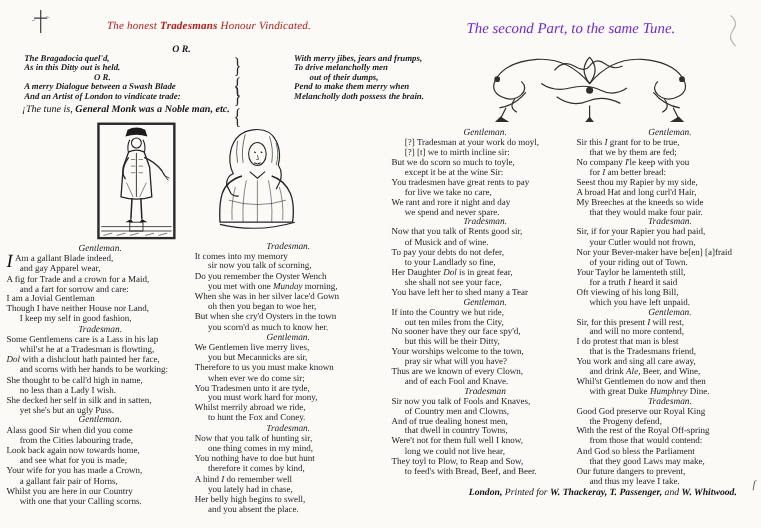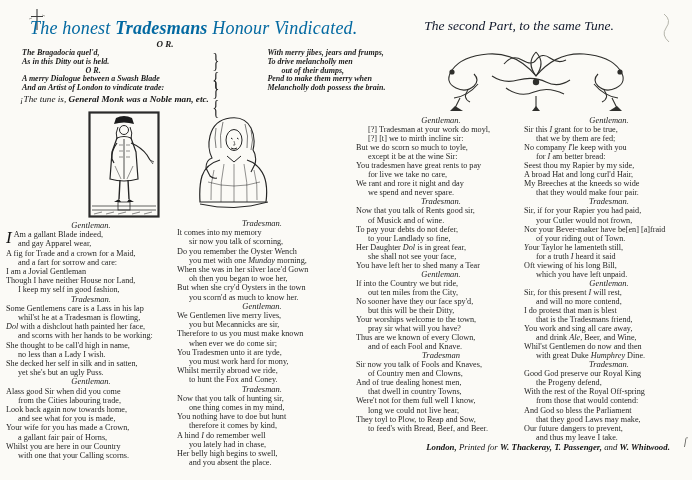--- a/index.html
+++ b/index.html
@@ -1,21 +1,21 @@
 <!DOCTYPE html>
 <html><head>
 <meta charset="utf-8">
 <style>
   html,body{margin:0;padding:0;background:#e9e9e4;}
   #canvas{position:relative;width:692px;height:480px;background:#fbfaf6;overflow:hidden;
           font-family:"Liberation Serif","DejaVu Serif",serif;color:#232323;}
   
   .cross{position:absolute;left:28px;top:7px;}
   .lp-title{position:absolute;left:30px;top:18px;width:320px;text-align:center;
-            font-style:italic;font-size:18px;color:#0369a1;letter-spacing:.2px;white-space:nowrap;}
+            font-style:italic;font-size:10px;color:#b91c1c;letter-spacing:.2px;white-space:nowrap;}
   .lp-title b{font-weight:bold;}
   .or-line{position:absolute;left:25px;top:39px;width:280px;text-align:center;
            font-style:italic;font-weight:bold;font-size:9px;color:#1a1a1a;}
   .stanza-row{position:absolute;left:10px;top:49px;width:340px;display:flex;align-items:flex-start;gap:48px;}
   .stanza{font-style:italic;font-weight:bold;font-size:8px;line-height:8.8px;color:#1d1d1d;white-space:nowrap;}
   .stanza-left{width:168px;padding-left:12px;}
   .stanza-right{width:150px;}
   .stanza .speaker{text-align:center;font-style:italic;}
   .stanza .line.indent{padding-left:14px;}
   .brace-col{width:22px;text-align:center;color:#2a2a2a;margin-top:7px;}
@@ -31,21 +31,21 @@
   #col2{left:177px;top:219px;width:170px;}
   #col3{left:356px;top:116px;width:170px;line-height:9.05px;}
   #col4{left:524px;top:116px;width:170px;line-height:9.05px;}
   .poem-col .speaker{text-align:center;font-style:italic;font-size:8.5px;color:#1c1c1c;}
   .poem-col .line{font-style:normal;}
   .poem-col .line.indent{padding-left:12px;}
   .poem-col em{font-style:italic;}
   .dropcap{float:left;font-size:17px;line-height:15px;font-style:italic;margin:0 2px 0 0;color:#141414;}
   
   .rp-title{position:absolute;left:346px;top:18px;width:346px;text-align:center;
-            font-style:italic;font-size:13.5px;color:#0f172a;white-space:nowrap;}
+            font-style:italic;font-size:13.5px;color:#6d28d9;white-space:nowrap;}
   .ornament{position:absolute;left:408px;top:42px;}
   .imprint{position:absolute;left:402px;top:442px;width:292px;text-align:center;
            font-style:italic;font-size:8.8px;color:#141414;white-space:nowrap;}
   .imprint em{font-weight:bold;font-style:italic;}
   
   .squiggle{position:absolute;left:652px;top:12px;}
   .edge-mark{position:absolute;left:684px;top:436px;font-size:10px;font-style:italic;color:#5a5a55;}
 </style>
 </head>
 <body>

